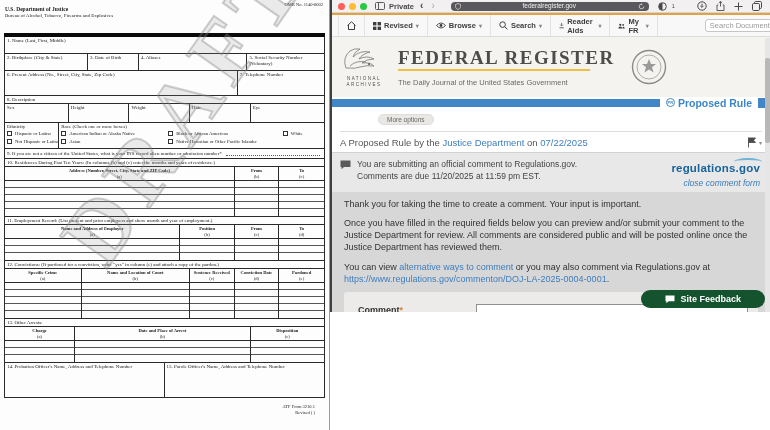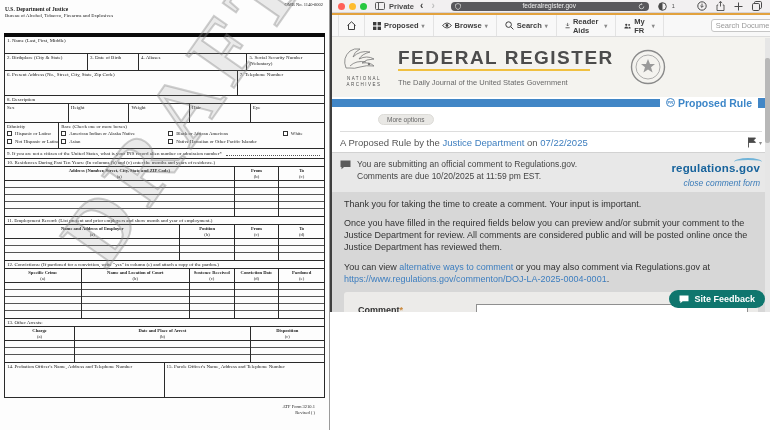--- a/index.html
+++ b/index.html
@@ -65,21 +65,21 @@
   .caret { font-size:6px; color:#8a8a8a; }
   .nav-search { margin-left:auto; display:flex; align-items:center; gap:5px;padding-left:47px; }
   .nav-search input { width:92px; height:13px; font-size:7.5px; padding:0 4px; border:1px solid #c6c6c6;
     border-radius:3px; color:#333; font-family:"Liberation Sans", sans-serif; }
   .nav-search input::placeholder { color:#9a9a9a; }
 
   .masthead { height:60px; background:#f4f3ef; display:flex; align-items:center; padding:0 8px; }
   .na-logo { width:48px; text-align:center; color:#5b5b5b; }
   .na-logo .na-txt { font-size:4.5px; letter-spacing:1.5px; line-height:1.3; color:#4f4f4f; }
   .brand { margin-left:10px; }
-  .brand-name { font-size:19px; font-weight:bold; color:#4c4c4c; letter-spacing:1.5px; line-height:1; }
+  .brand-name { font-size:19px; font-weight:bold; color:#4c4c4c; letter-spacing:1.5px; line-height:1;font-family:Liberation Serif, serif; }
   .gold-rule { height:2px; background:#f0c040; margin:2px 0 3px 0; width:192px; }
   .tagline { font-size:7.5px; color:#6a6a6a;margin-top:7px; }
   .seal { margin-left:16px; }
 
   .typebar { height:11px; display:flex; align-items:center; padding-right:2px;text-align:right; }
   .bluebar { flex:1; height:8px; background:#4186c6; }
   .pr-circ { width:9px; height:9px; border:1px solid #4186c6; border-radius:50%; color:#4186c6;
     font-size:4px; font-weight:bold; display:flex; align-items:center; justify-content:center; margin:0 3px 0 6px; }
   .pr-text { font-size:10.5px; font-weight:bold; color:#3c86c8; }
   .blue-sq { width:10px; height:10px; background:#4186c6; margin-left:6px; }
@@ -102,22 +102,22 @@
 
   .bodysec { background:#d7d7d7; height:196px; padding:6px 12px 0 12px; font-size:9px; color:#333; line-height:1.35; position:relative; }
   .bodysec p { margin-bottom:7px; }
   .bodysec a { color:#3d7ebf; text-decoration:none; }
   .cpanel { background:#ecebe9; border-radius:3px 3px 0 0; margin:6px 0 0 0; padding:12px 10px 0 14px; display:flex; height:120px; }
   .clabel { width:118px; font-size:9px; font-weight:bold; color:#333; }
   .req { color:#c9873a; }
   .cpanel textarea { flex:1; height:110px; background:#fff; border:1px solid #8f8f8f; resize:none;
     font-family:"Liberation Sans", sans-serif; font-size:9px; }
 
-  .site-feedback { position:absolute; right:5px; bottom:4px; background:#0f766e; border-radius:12px;
-    padding:4px 10px; display:flex; align-items:center; gap:5px; border:none; }
+  .site-feedback { position:absolute; right:5px; bottom:4px; background:#14532d; border-radius:12px;
+    padding:4px 24px; display:flex; align-items:center; gap:5px; border:none; }
   .site-feedback span { color:#fff; font-size:9px; font-weight:bold; font-family:"Liberation Sans", sans-serif; }
 
   .scrollbar { position:absolute; right:0; top:38px; bottom:0; width:5px; background:#e6e6e6; }
   .scroll-thumb { position:absolute; top:20px; width:5px; height:85px; background:#b8b8b8; border-radius:2px; }
 
   svg { display:block; }
 </style>
 </head>
 <body>
 
@@ -391,21 +391,21 @@
           <path d="M0.5 4.5 L4.5 0.8 L8.5 4.5 M1.5 4 V8.5 H7.5 V4" fill="none" stroke="#3d3d3d" stroke-width="1"></path>
         </svg>
     </div>
     <div class="navitem">
       <svg width="8" height="8" viewBox="0 0 8 8">
           <rect x="0" y="0" width="3.4" height="3.4" fill="#3d3d3d"></rect>
           <rect x="4.6" y="0" width="3.4" height="3.4" fill="#3d3d3d"></rect>
           <rect x="0" y="4.6" width="3.4" height="3.4" fill="#3d3d3d"></rect>
           <rect x="4.6" y="4.6" width="3.4" height="3.4" fill="#3d3d3d"></rect>
         </svg>
-      <span>Proposed</span>
+      <span>Revised</span>
         <span class="caret">▾</span>
     </div>
     <div class="navitem">
       <svg width="10" height="7" viewBox="0 0 10 7">
           <path d="M0.5 3.5 Q5 -1.5 9.5 3.5 Q5 8.5 0.5 3.5 Z" fill="none" stroke="#3d3d3d" stroke-width="0.9"></path>
           <circle cx="5" cy="3.5" r="1.4" fill="#3d3d3d"></circle>
         </svg>
       <span>Browse</span>
         <span class="caret">▾</span>
     </div>
@@ -492,21 +492,21 @@
       </span>
     </div>
   </main>
 
   <section class="banner">
     <svg width="11" height="10" viewBox="0 0 11 10" style="margin-top:2px;">
       <path d="M0.5 0.5 H10.5 V7 H4 L1.5 9.3 V7 H0.5 Z" fill="#5a5a5a"></path>
     </svg>
     <div class="banner-text">
       <div>You are submitting an official comment to Regulations.gov.</div>
-      <div>Comments are due 10/20/2025 at 11:59 pm EST.</div>
+      <div>Comments are due 11/20/2025 at 11:59 pm EST.</div>
     </div>
     <div class="banner-right">
       <span class="reglogo"><span>regulations.gov</span><span class="swoosh"></span></span>
       <div class="close-link">close comment form</div>
     </div>
   </section>
 
   <section class="bodysec">
     <p>Thank you for taking the time to create a comment. Your input is important.</p>
     <p>Once you have filled in the required fields below you can preview and/or submit your comment to the Justice Department for review. All comments are considered public and will be posted online once the Justice Department has reviewed them.</p>

